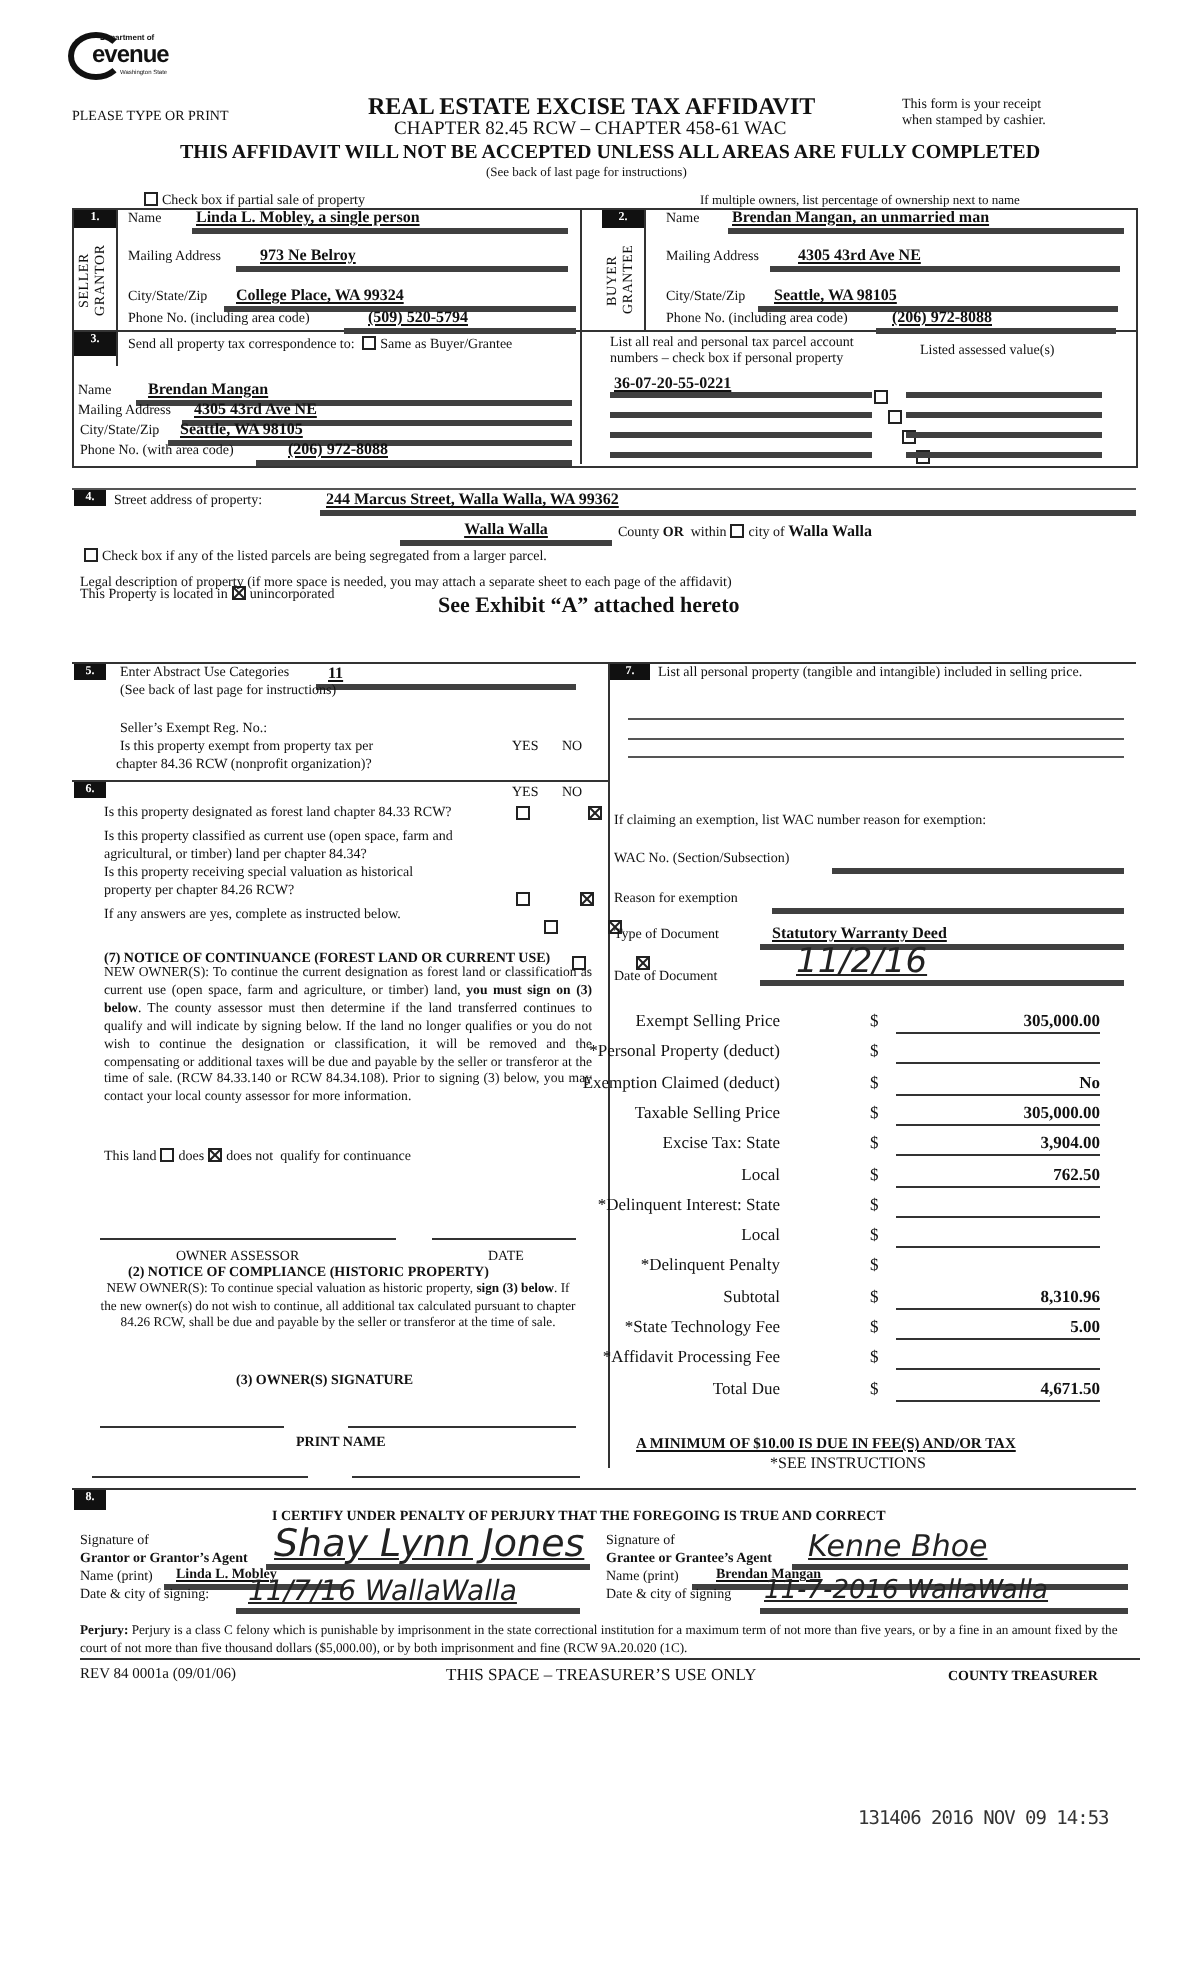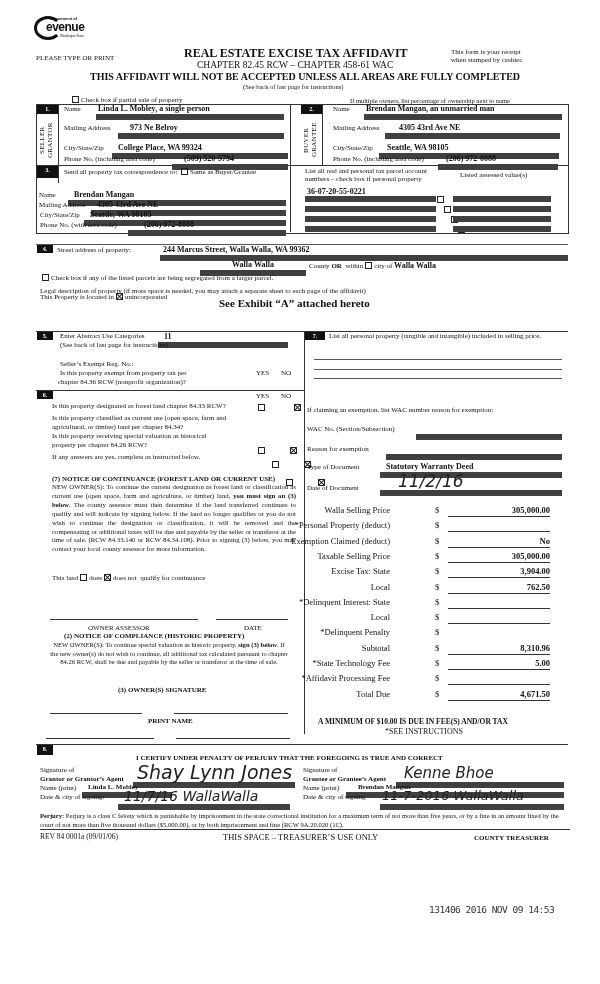--- a/index.html
+++ b/index.html
@@ -2,21 +2,21 @@
 <html><head>
 <meta charset="utf-8">
 <style>
   html,body{margin:0;padding:0;background:#fff;}
   body{width:600px;height:984px;position:relative;overflow:hidden;font-family:"Liberation Serif","DejaVu Serif",serif;color:#111;}
   .abs{position:absolute;}
   .t6{font-size:6.5px;line-height:8px;}
   .t7{font-size:7px;line-height:9px;}
   .t8{font-size:8px;line-height:10px;}
   .b{font-weight:bold;}
-  .ul{border-bottom:6px solid #404040;}
+  .ul{border-bottom:3px solid #404040;text-decoration:underline;}
   .numbox{position:absolute;background:#111;color:#fff;font-size:6px;text-align:center;line-height:9px;font-weight:bold;}
   .chk{display:inline-block;width:7px;height:7px;border:1px solid #222;vertical-align:-1px;margin:0 2px;position:relative;box-sizing:border-box;}
   .chk.x::before,.chk.x::after{content:"";position:absolute;left:2px;top:-1px;width:1px;height:7px;background:#222;}
   .chk.x::before{transform:rotate(45deg);} .chk.x::after{transform:rotate(-45deg);}
   .vline{position:absolute;background:#333;width:1px;}
   .hline{position:absolute;background:#333;height:1px;}
   .vert{position:absolute;writing-mode:vertical-rl;transform:rotate(180deg);font-size:7px;line-height:8px;text-align:center;letter-spacing:.3px;}
   .hand{font-family:"DejaVu Sans",sans-serif;font-style:italic;color:#222;}
   .fee-row{position:absolute;left:300px;width:260px;height:13px;font-size:8.5px;}
   .fee-row .lbl{position:absolute;right:170px;text-align:right;white-space:nowrap;top:0;}
@@ -181,21 +181,21 @@
 <div class="abs t7" style="left:307px;top:445px;">Reason for exemption</div>
 <div class="abs t8 ul" style="left:386px;top:444px;width:176px;height:10px;"></div>
 <div class="abs t7" style="left:307px;top:463px;">Type of Document</div>
 <div class="abs t8 b ul" style="left:380px;top:462px;width:182px;padding-left:6px;box-sizing:border-box;">Statutory Warranty Deed</div>
 <div class="abs t7" style="left:307px;top:484px;text-align:center;">Date of Document</div>
 <div class="abs ul hand" style="left:380px;top:472px;width:182px;font-size:17px;line-height:18px;padding-left:18px;box-sizing:border-box;">11/2/16</div>
 
 
 <div id="fee-rows">
     <div class="fee-row" style="top: 505px;">
-      <span class="lbl">Walla Selling Price</span>
+      <span class="lbl">Exempt Selling Price</span>
       <span class="dol">$</span>
       <span class="val">305,000.00</span>
     </div>
     <div class="fee-row" style="top: 520.3px;">
       <span class="lbl">*Personal Property (deduct)</span>
       <span class="dol">$</span>
       <span class="val"></span>
     </div>
     <div class="fee-row" style="top: 535.6px;">
       <span class="lbl">Exemption Claimed (deduct)</span>
@@ -246,21 +246,21 @@
       <span class="lbl">*Affidavit Processing Fee</span>
       <span class="dol">$</span>
       <span class="val"></span>
     </div>
     <div class="fee-row" style="top: 688.6px;">
       <span class="lbl">Total Due</span>
       <span class="dol">$</span>
       <span class="val">4,671.50</span>
     </div>
   </div>
-<div class="abs b" style="left:318px;top:717px;font-size:7.5px;">A MINIMUM OF $10.00 IS DUE IN FEE(S) AND/OR TAX</div>
+<div class="abs b" style="left:318px;top:717px;font-size:7.5px;text-decoration:underline;">A MINIMUM OF $10.00 IS DUE IN FEE(S) AND/OR TAX</div>
 <div class="abs" style="left:385px;top:727px;font-size:8px;">*SEE INSTRUCTIONS</div>
 
 
 <div class="hline" style="left:36px;top:744px;width:532px;"></div>
 <div class="numbox" style="left:37px;top:745px;width:16px;height:10px;">8.</div>
 <div class="abs b" style="left:136px;top:754px;font-size:7px;">I CERTIFY UNDER PENALTY OF PERJURY THAT THE FOREGOING IS TRUE AND CORRECT</div>
 
 <div class="abs t7" style="left:40px;top:766px;">Signature of</div>
 <div class="abs t7 b" style="left:40px;top:775px;">Grantor or Grantor’s Agent</div>
 <div class="abs ul hand" style="left:133px;top:762px;width:162px;font-size:19px;line-height:20px;padding-left:4px;box-sizing:border-box;">Shay Lynn Jones</div>

